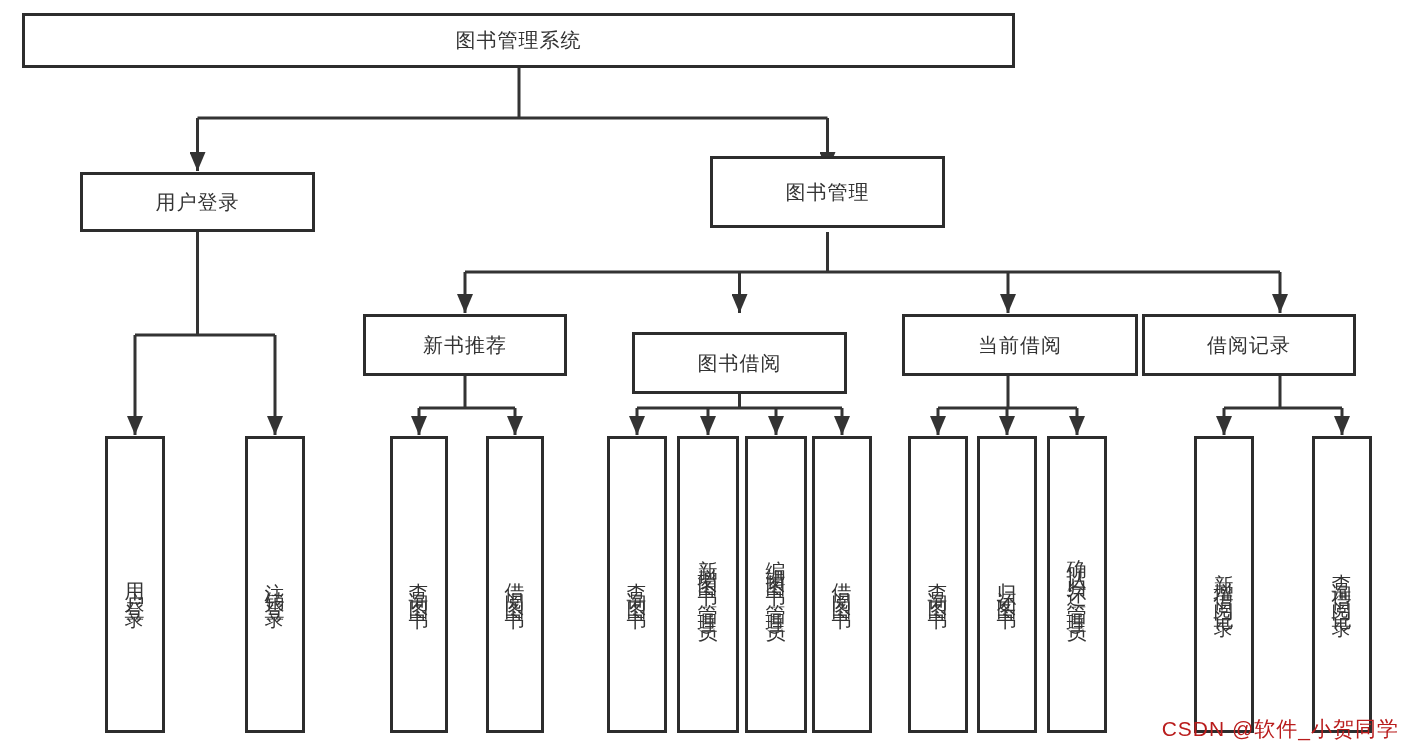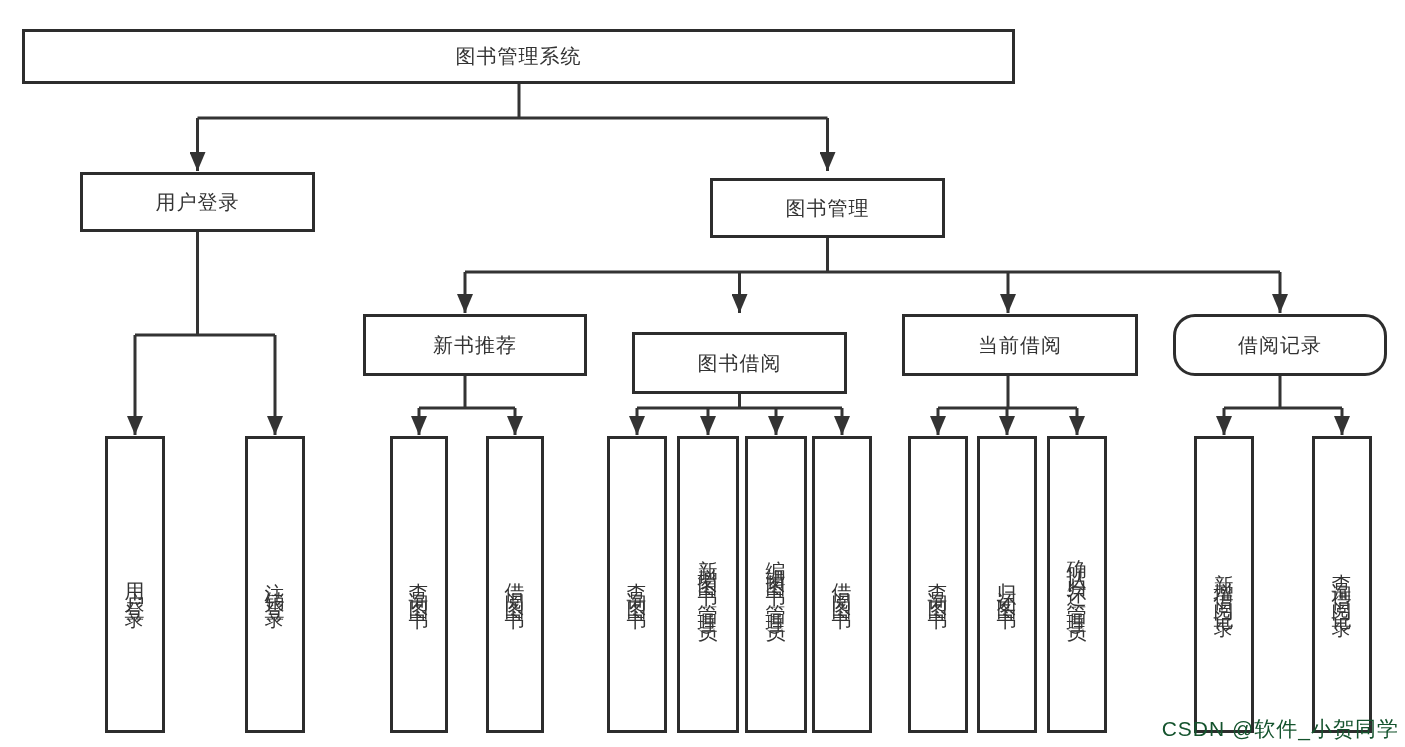--- a/index.html
+++ b/index.html
@@ -46,21 +46,21 @@
     letter-spacing: 9px;
     color: #333333;
     white-space: nowrap;
   }
   .watermark {
     position: absolute;
     right: 6px;
     bottom: 4px;
     font-size: 21px;
     letter-spacing: 1px;
-    color: #14532d;
+    color: #b91c1c;
     z-index: 10;
     white-space: nowrap;
   }
 </style>
 </head>
 <body>
 
 <div class="canvas">
 
   <svg class="wires" width="1405" height="747" viewBox="0 0 1405 747">
@@ -101,29 +101,29 @@
 
       <line class="drop" x1="938" y1="408" x2="938" y2="435" marker-end="url(#arr)"></line>
       <line class="drop" x1="1007" y1="408" x2="1007" y2="435" marker-end="url(#arr)"></line>
       <line class="drop" x1="1077" y1="408" x2="1077" y2="435" marker-end="url(#arr)"></line>
 
       <line class="drop" x1="1224" y1="408" x2="1224" y2="435" marker-end="url(#arr)"></line>
       <line class="drop" x1="1342" y1="408" x2="1342" y2="435" marker-end="url(#arr)"></line>
     </g>
   </svg>
 
-  <div class="hbox" style="left:22px; top:29px; width:993px; height:55px;">图书管理系统</div>
+  <div class="hbox" style="left:22px; top:13px; width:993px; height:55px;">图书管理系统</div>
 
   <div class="hbox" style="left:80px; top:172px; width:235px; height:60px;">用户登录</div>
-  <div class="hbox" style="left:710px; top:178px; width:235px; height:60px;text-align:center;">图书管理</div>
+  <div class="hbox" style="left:710px; top:156px; width:235px; height:72px;text-align:center;">图书管理</div>
 
-  <div class="hbox" style="left:363px; top:314px; width:224px; height:62px;">新书推荐</div>
+  <div class="hbox" style="left:363px; top:314px; width:204px; height:62px;">新书推荐</div>
   <div class="hbox" style="left:632px; top:332px; width:215px; height:62px;">图书借阅</div>
   <div class="hbox" style="left:902px; top:314px; width:236px; height:62px;">当前借阅</div>
-  <div class="hbox" style="left:1173px; top:314px; width:214px; height:62px;border-radius:22px;">借阅记录</div>
+  <div class="hbox" style="left:1142px; top:314px; width:214px; height:62px;">借阅记录</div>
 
   <div class="leaf" style="left:105px; width:60px;">
     <span>用户登录</span>
   </div>
   <div class="leaf" style="left:245px; width:60px;">
     <span>注销登录</span>
   </div>
 
   <div class="leaf" style="left:390px; width:58px;">
     <span>查询图书</span>

